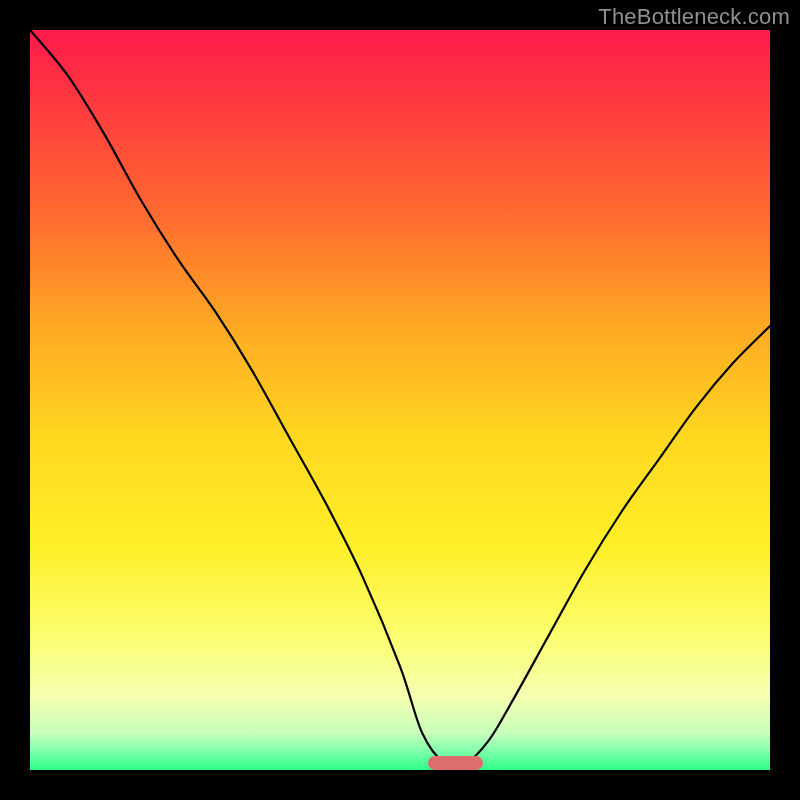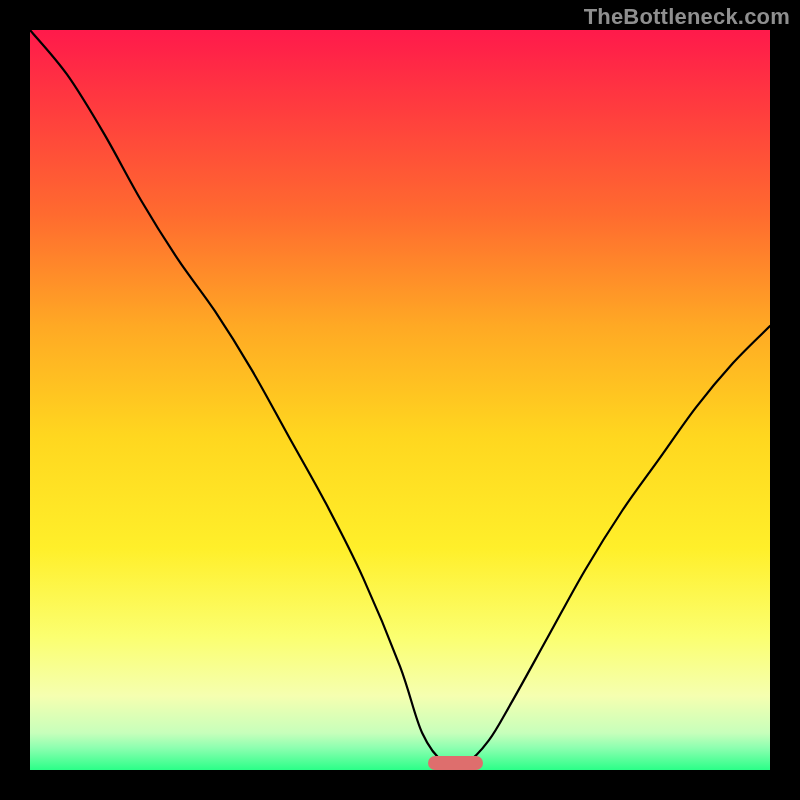--- a/index.html
+++ b/index.html
@@ -16,21 +16,21 @@
     width: 800px;
     height: 800px;
     background: #000;
   }
   .watermark {
     position: absolute;
     top: 4px;
     right: 10px;
     color: #8f8f8f;
     font-size: 22px;
-    font-weight: 700;
+    font-weight: 400;
     z-index: 10;
     letter-spacing: 0.2px;
   }
   .plot-area {
     position: absolute;
     left: 30px;
     top: 30px;
     width: 740px;
     height: 740px;
     background: linear-gradient(to bottom,

